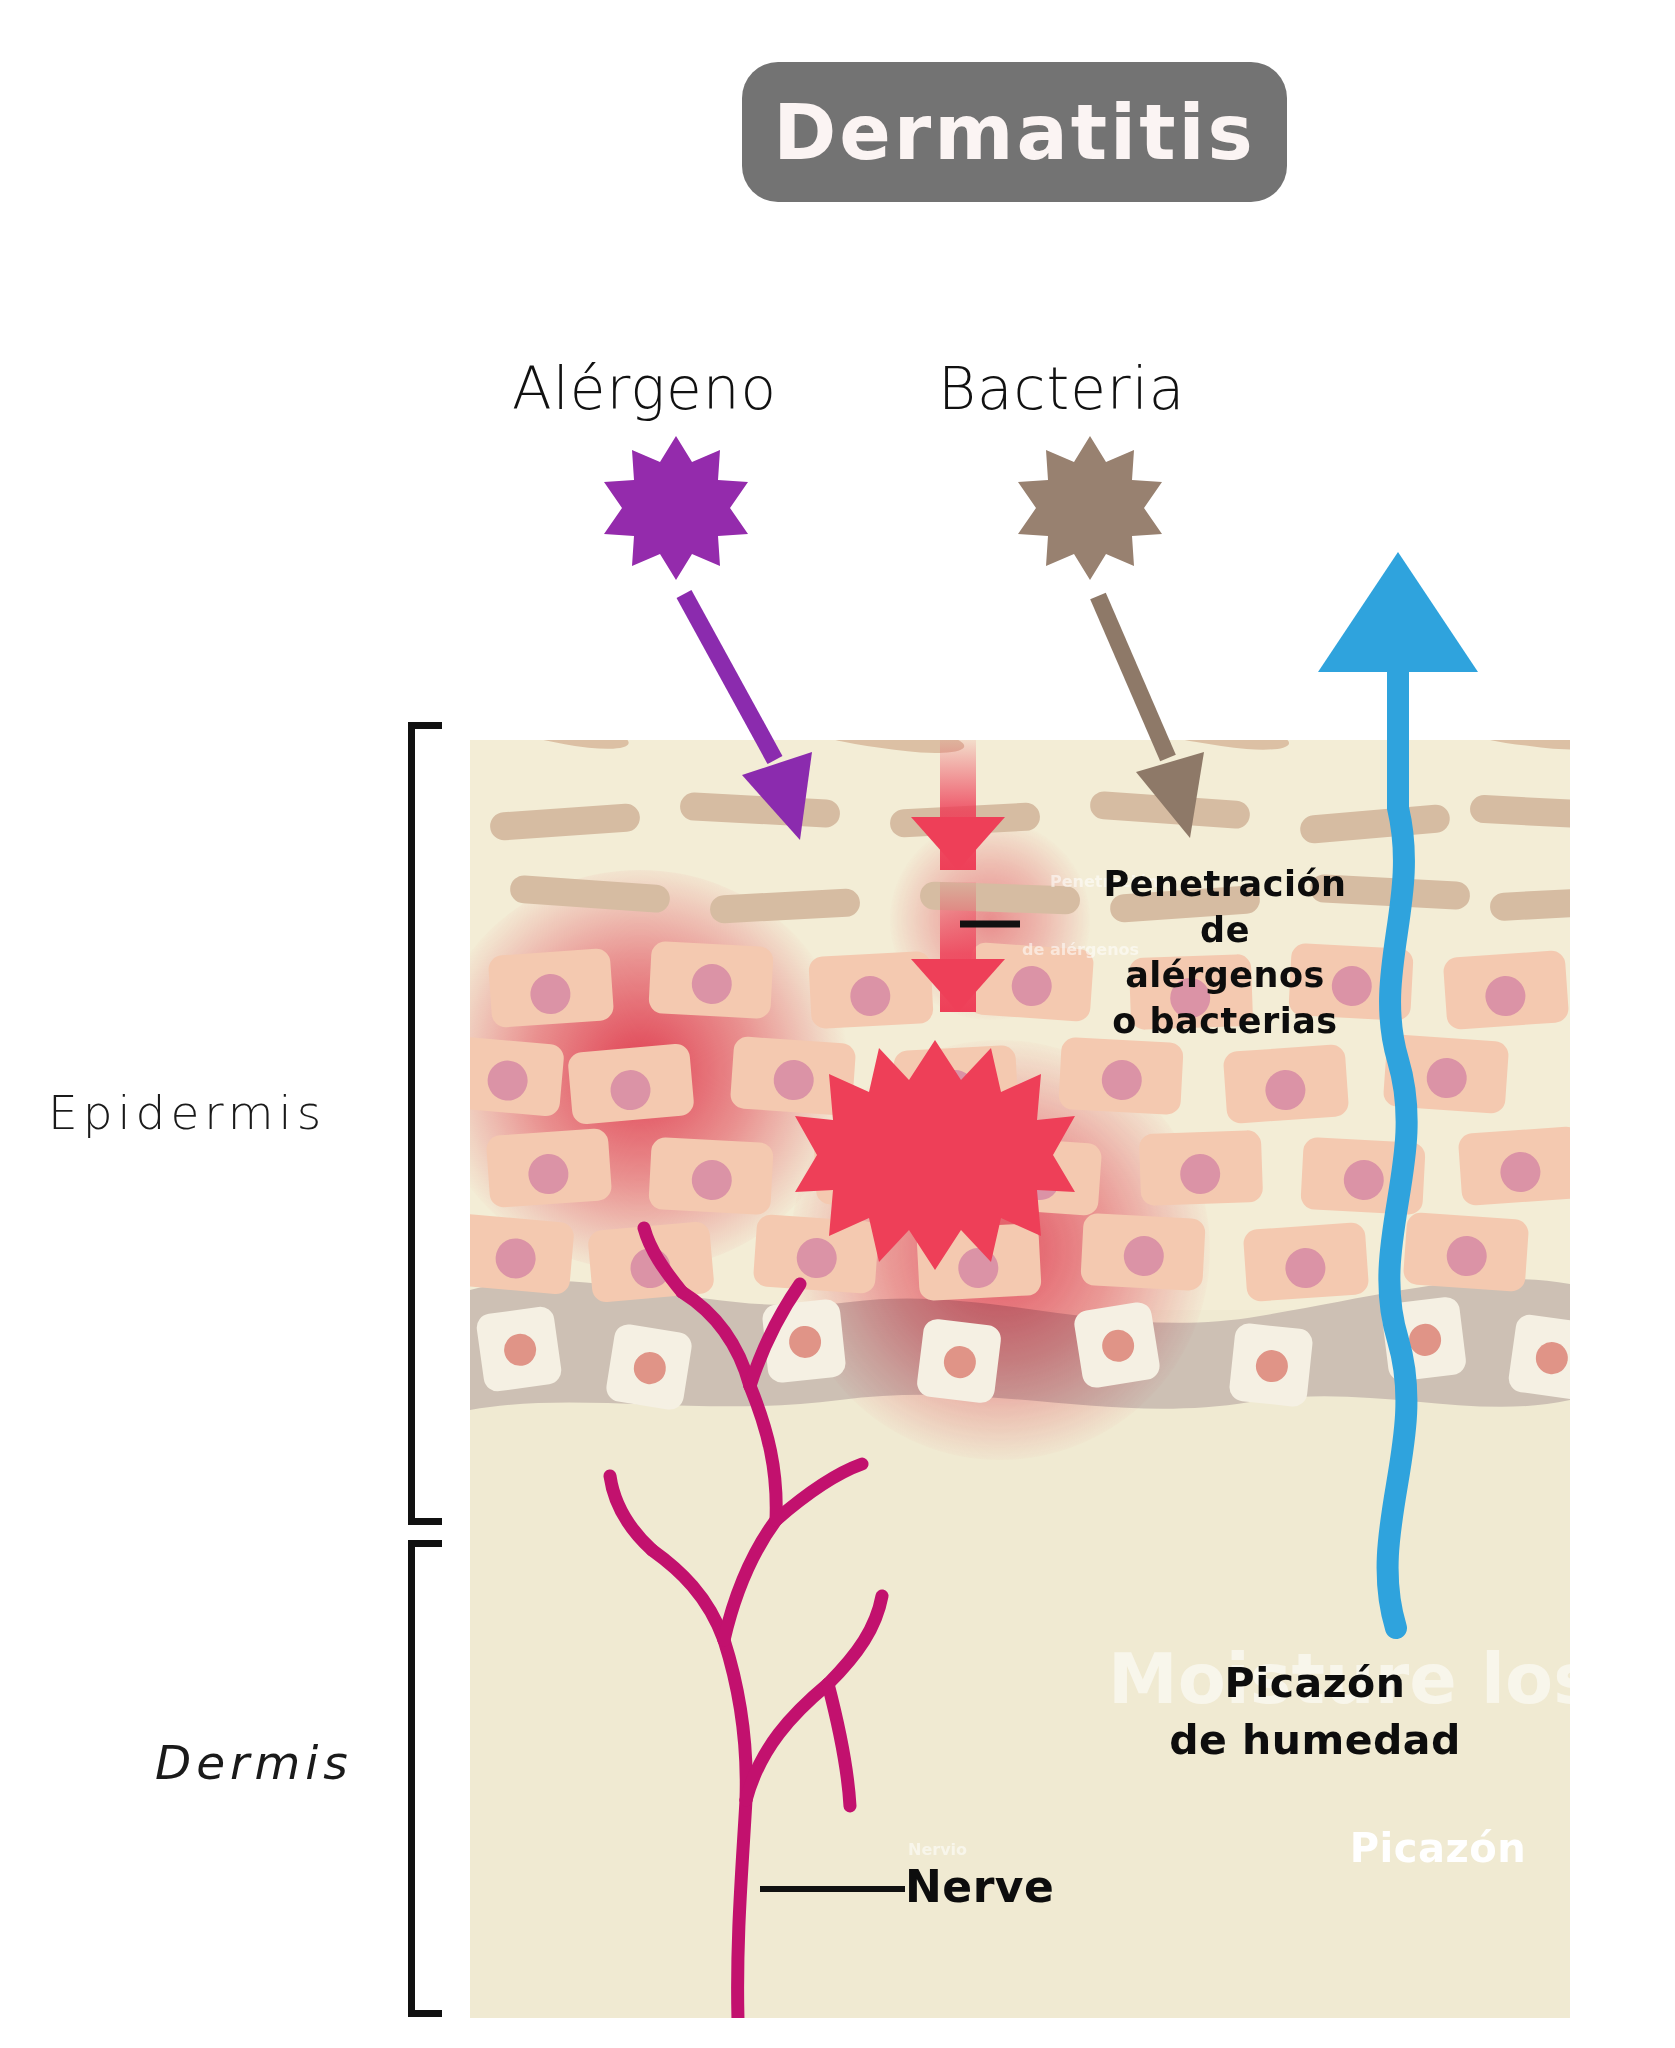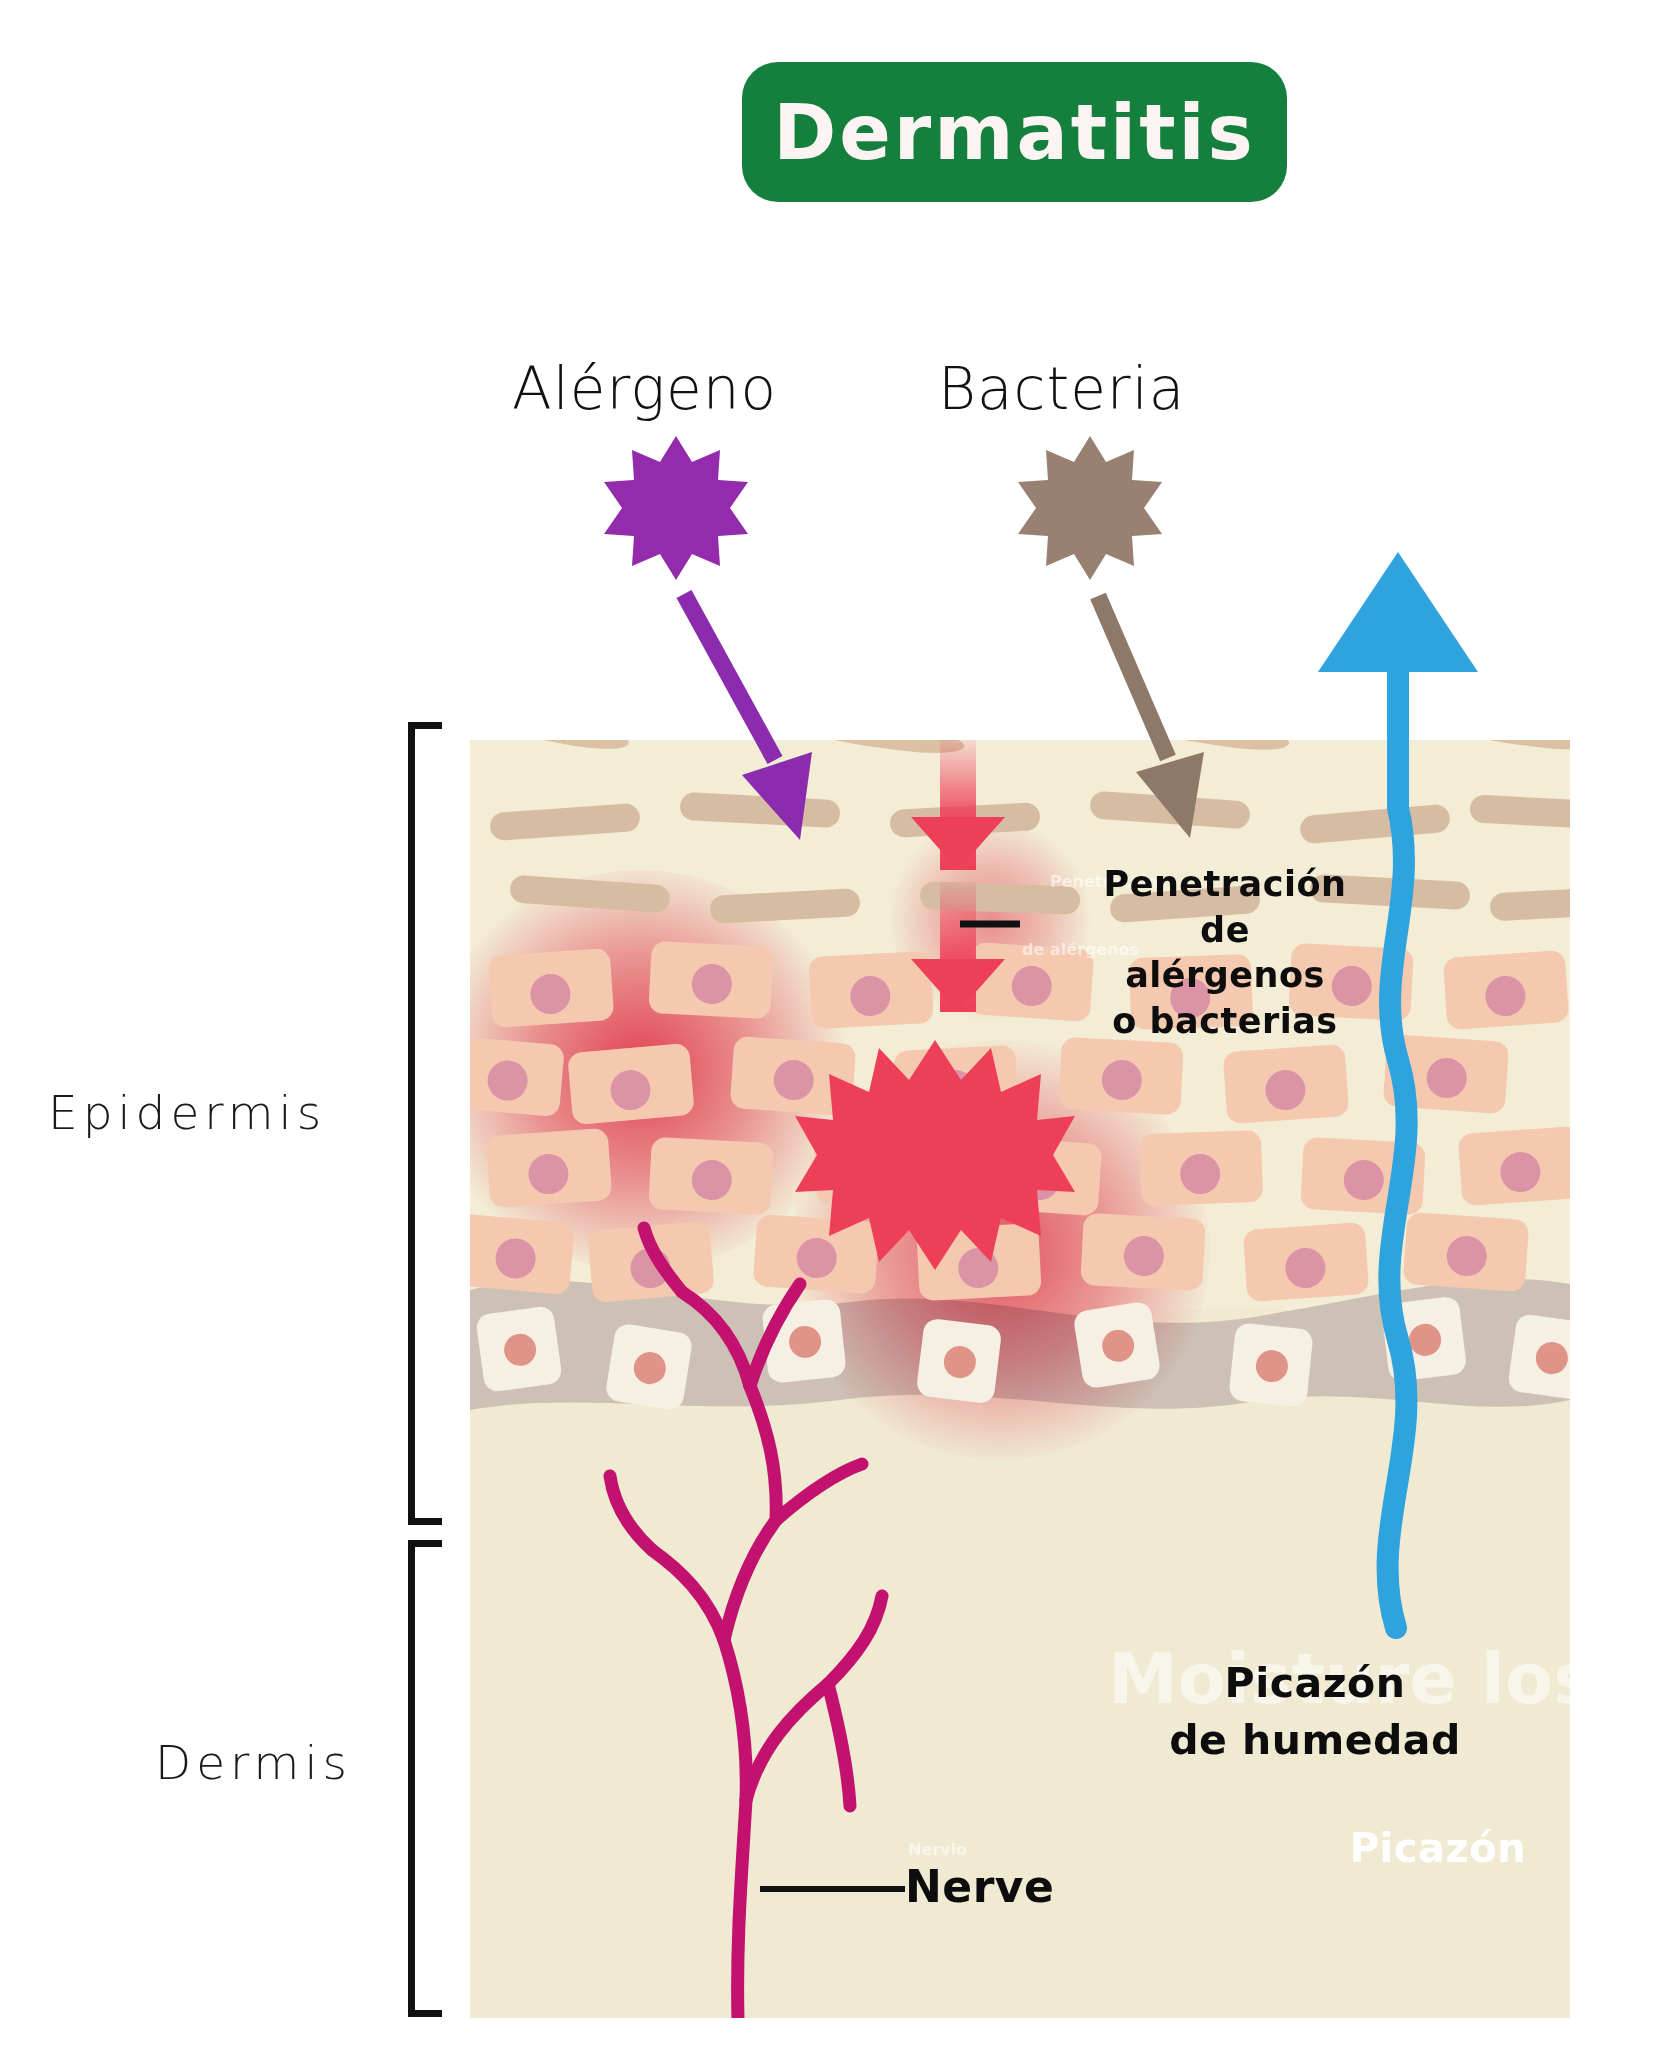--- a/index.html
+++ b/index.html
@@ -5,21 +5,21 @@
   html,body{margin:0;padding:0;background:#ffffff;}
   body{
     width:1675px;height:2048px;position:relative;overflow:hidden;
     font-family:"DejaVu Sans","Liberation Sans",sans-serif;
   }
   .stage{position:absolute;left:0;top:0;width:1675px;height:2048px;}
 
   
   #title-badge{
     position:absolute;left:742px;top:62px;width:545px;height:140px;
-    background:#15803d;border-radius:36px;
+    background:#737373;border-radius:36px;
     display:flex;align-items:center;justify-content:center;
   }
   #title-badge .t{
     color:#FBF4F3;font-size:76px;font-weight:bold;letter-spacing:3px;
     font-family:"DejaVu Sans","Liberation Sans",sans-serif;
   }
 
   
   .toplabel{
     position:absolute;color:#111;font-size:58px;font-weight:300;
@@ -28,21 +28,21 @@
   }
   #label-alergeno{left:512px;top:355px;}
   #label-bacteria{left:938px;top:355px;}
 
   
   .sidelabel{
     position:absolute;color:#1a1a1a;font-size:47px;font-weight:300;
     letter-spacing:5px;white-space:nowrap;
   }
   #label-epidermis{left:48px;top:1085px;}
-  #label-dermis{left:155px;top:1735px;}
+  #label-dermis{left:155px;top:1735px;font-style:italic;}
 
   
   .bracket{position:absolute;}
   .bracket .vert{position:absolute;left:0;top:0;width:7px;height:100%;background:#111;}
   .bracket .top,.bracket .bot{position:absolute;left:0;width:34px;height:7px;background:#111;}
   .bracket .top{top:0;} .bracket .bot{bottom:0;}
   #bracket-epidermis{left:408px;top:722px;width:34px;height:803px;}
   #bracket-dermis{left:408px;top:1540px;width:34px;height:477px;}
 
   

